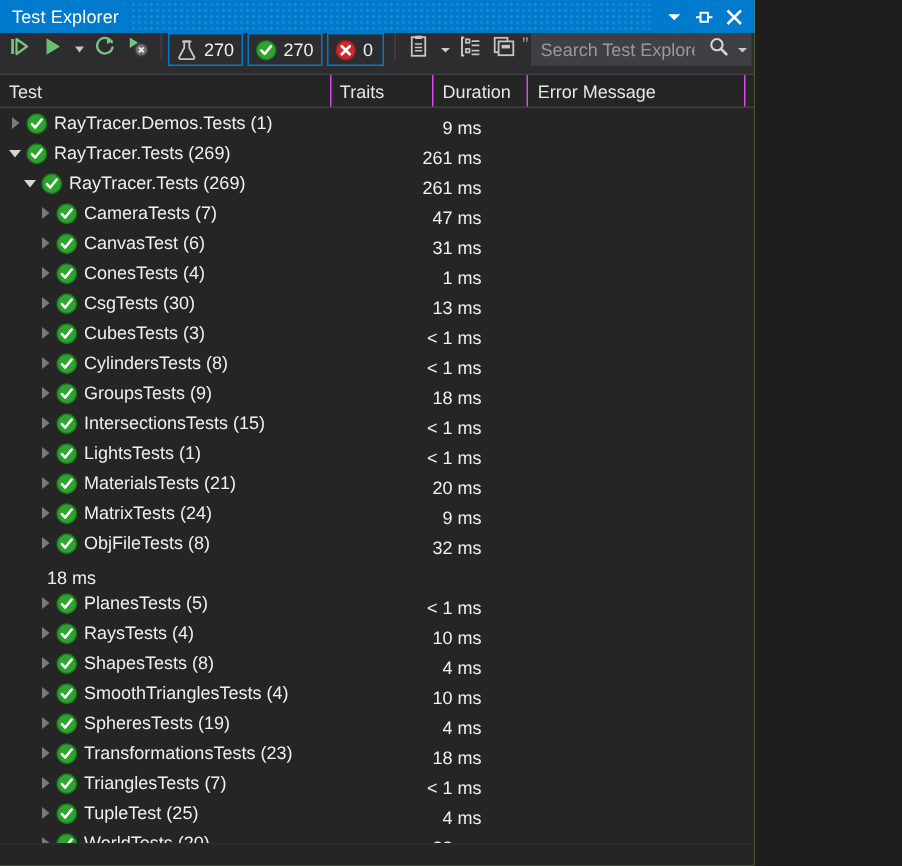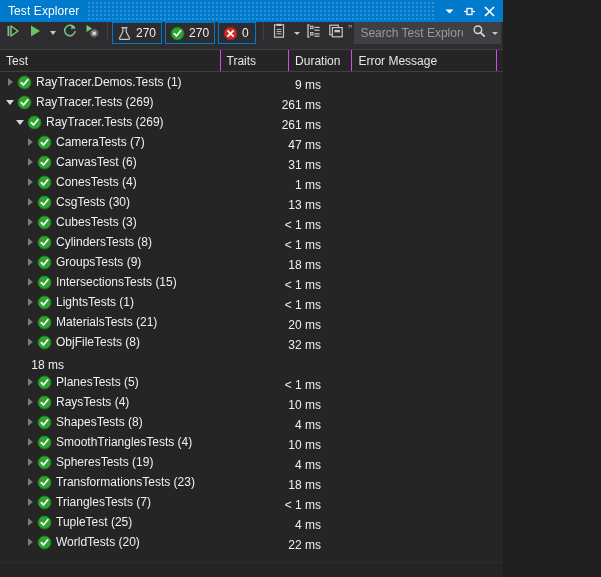--- a/index.html
+++ b/index.html
@@ -704,20 +704,38 @@
           <span class="pad"></span>
           <span class="twisty">
             <span class="tri-right"></span>
           </span>
           <span class="state-ico">
             <svg width="15" height="15" viewBox="0 0 16 16">
               <circle cx="8" cy="8" r="6.9" fill="#2fa32f" stroke="#1e7a1e" stroke-width="1"></circle>
               <path d="M4.6 8.2 L6.9 10.7 L11.5 5.0" fill="none" stroke="#ffffff" stroke-width="1.8" stroke-linecap="round" stroke-linejoin="round"></path>
             </svg>
           </span>
+          <span class="row-label">MatrixTests (24)</span>
+        </div>
+        <div class="row-duration">9 ms</div>
+        <div class="row-traits"></div>
+        <div class="row-error"></div>
+      </div>
+      <div class="row indent-3">
+        <div class="row-name">
+          <span class="pad"></span>
+          <span class="twisty">
+            <span class="tri-right"></span>
+          </span>
+          <span class="state-ico">
+            <svg width="15" height="15" viewBox="0 0 16 16">
+              <circle cx="8" cy="8" r="6.9" fill="#2fa32f" stroke="#1e7a1e" stroke-width="1"></circle>
+              <path d="M4.6 8.2 L6.9 10.7 L11.5 5.0" fill="none" stroke="#ffffff" stroke-width="1.8" stroke-linecap="round" stroke-linejoin="round"></path>
+            </svg>
+          </span>
           <span class="row-label">ObjFileTests (8)</span>
         </div>
         <div class="row-duration">32 ms</div>
         <div class="row-traits"></div>
         <div class="row-error"></div>
       </div>
       <div class="row indent-3">
         <div class="row-duration">18 ms</div>
         <div class="row-traits"></div>
         <div class="row-error"></div>

